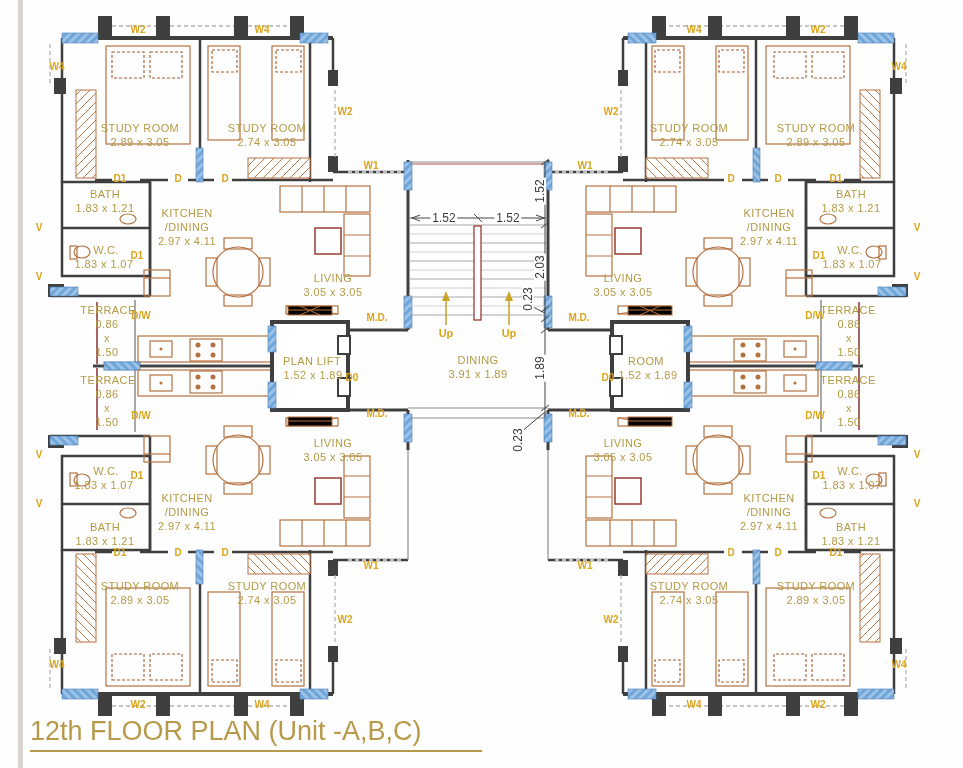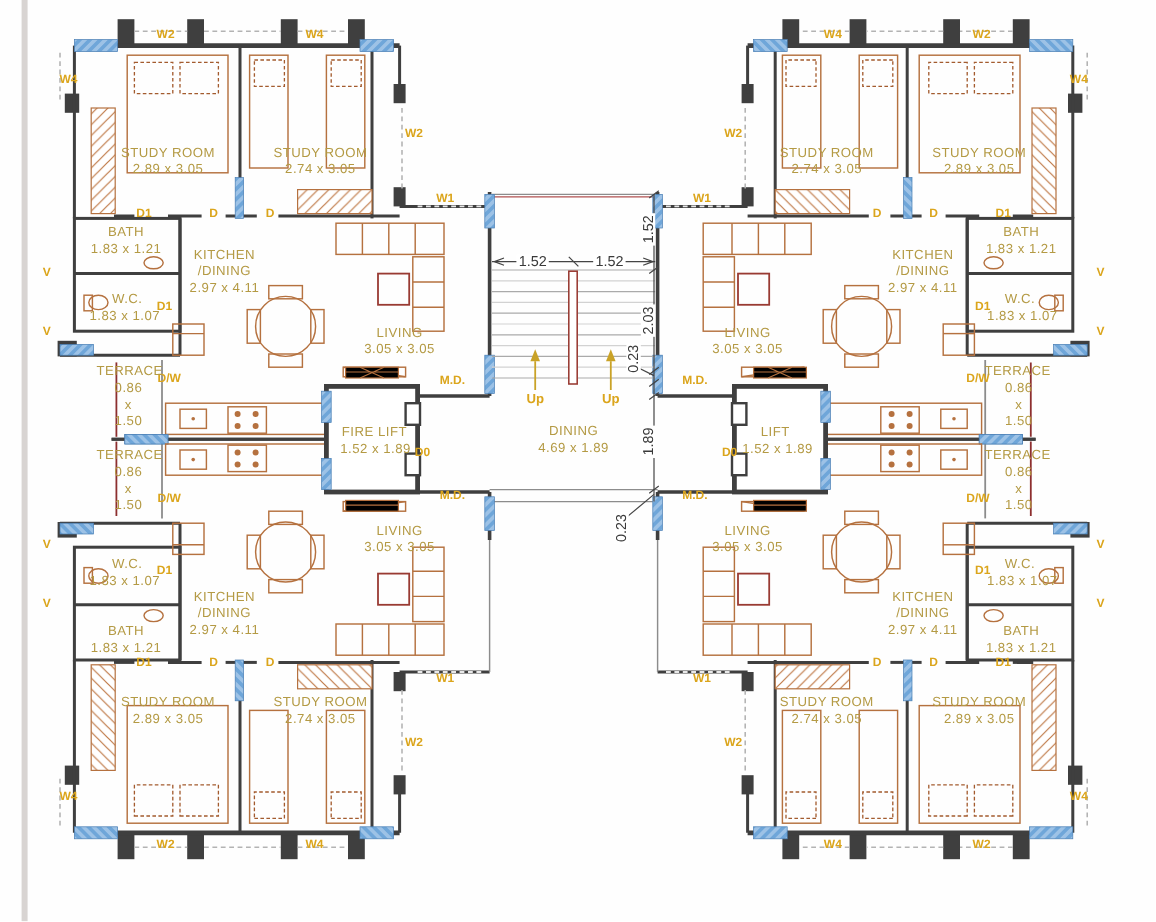--- a/index.html
+++ b/index.html
@@ -348,32 +348,33 @@
 <div class="lbl r" style="left:769px;top:526px">2.97 x 4.11</div>
 <div class="lbl r" style="left:850px;top:471px">W.C.</div>
 <div class="lbl r" style="left:852px;top:485px">1.83 x 1.07</div>
 <div class="lbl r" style="left:623px;top:443px">LIVING</div>
 <div class="lbl r" style="left:623px;top:457px">3.05 x 3.05</div>
 <div class="lbl r" style="left:848px;top:380px">TERRACE</div>
 <div class="lbl r" style="left:849px;top:394px">0.86</div>
 <div class="lbl r" style="left:849px;top:408px">x</div>
 <div class="lbl r" style="left:849px;top:422px">1.50</div>
 
-<div class="lbl r" style="left:312px;top:361px">FIRE LIFT</div>
+<div class="lbl r" style="left:312px;top:361px">PLAN LIFT</div>
 <div class="lbl r" style="left:313px;top:375px">1.52 x 1.89</div>
 <div class="lbl t" style="left:352px;top:378px">D0</div>
-<div class="lbl r" style="left:646px;top:361px">LIFT</div>
+<div class="lbl r" style="left:646px;top:361px">ROOM</div>
 <div class="lbl r" style="left:648px;top:375px">1.52 x 1.89</div>
 <div class="lbl t" style="left:608px;top:378px">D0</div>
 <div class="lbl r" style="left:478px;top:360px">DINING</div>
-<div class="lbl r" style="left:478px;top:374px">4.69 x 1.89</div>
+<div class="lbl r" style="left:478px;top:374px">3.91 x 1.89</div>
 <div class="lbl t up" style="left:446px;top:333px">Up</div>
 <div class="lbl t up" style="left:509px;top:333px">Up</div>
 <div class="lbl d" style="left:444px;top:218px">1.52</div>
 <div class="lbl d" style="left:508px;top:218px">1.52</div>
 <div class="lbl d v" style="left:540px;top:191px">1.52</div>
 <div class="lbl d v" style="left:540px;top:267px">2.03</div>
 <div class="lbl d v" style="left:528px;top:299px">0.23</div>
 <div class="lbl d v" style="left:540px;top:368px">1.89</div>
 <div class="lbl d v" style="left:518px;top:440px">0.23</div>
 
+<div class="title">12th FLOOR PLAN (Unit -A,B,C)</div>
 
 </div>
 
 </body></html>

